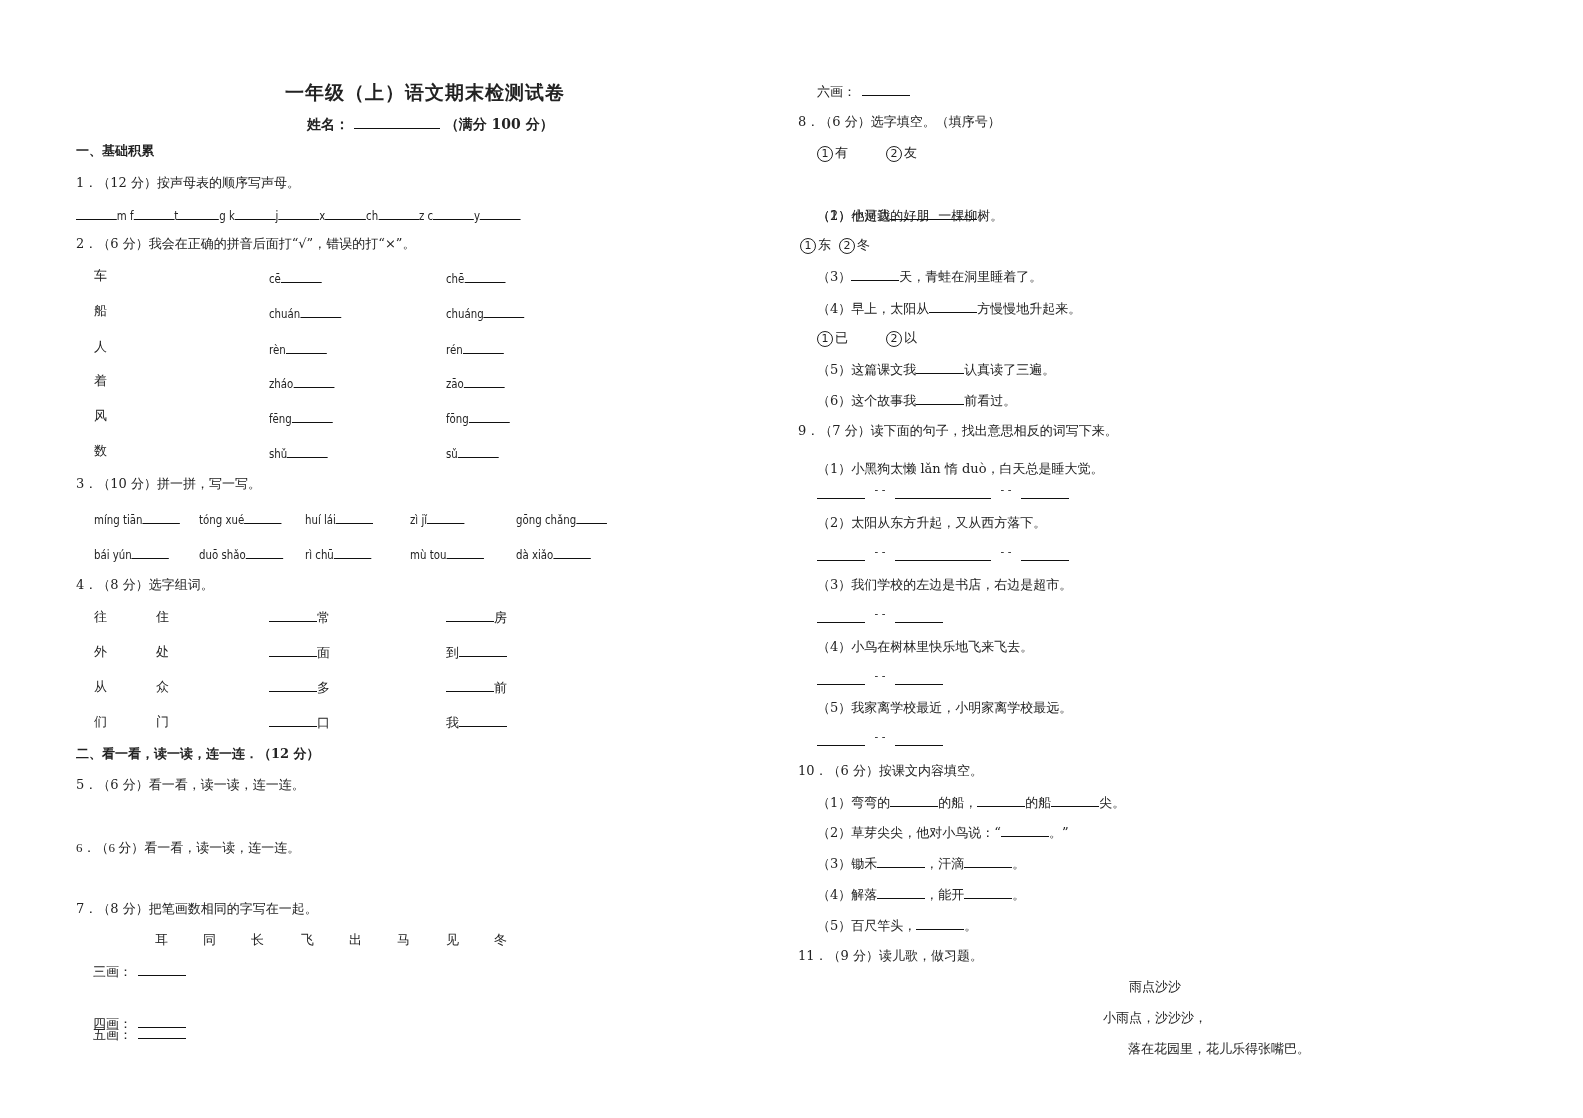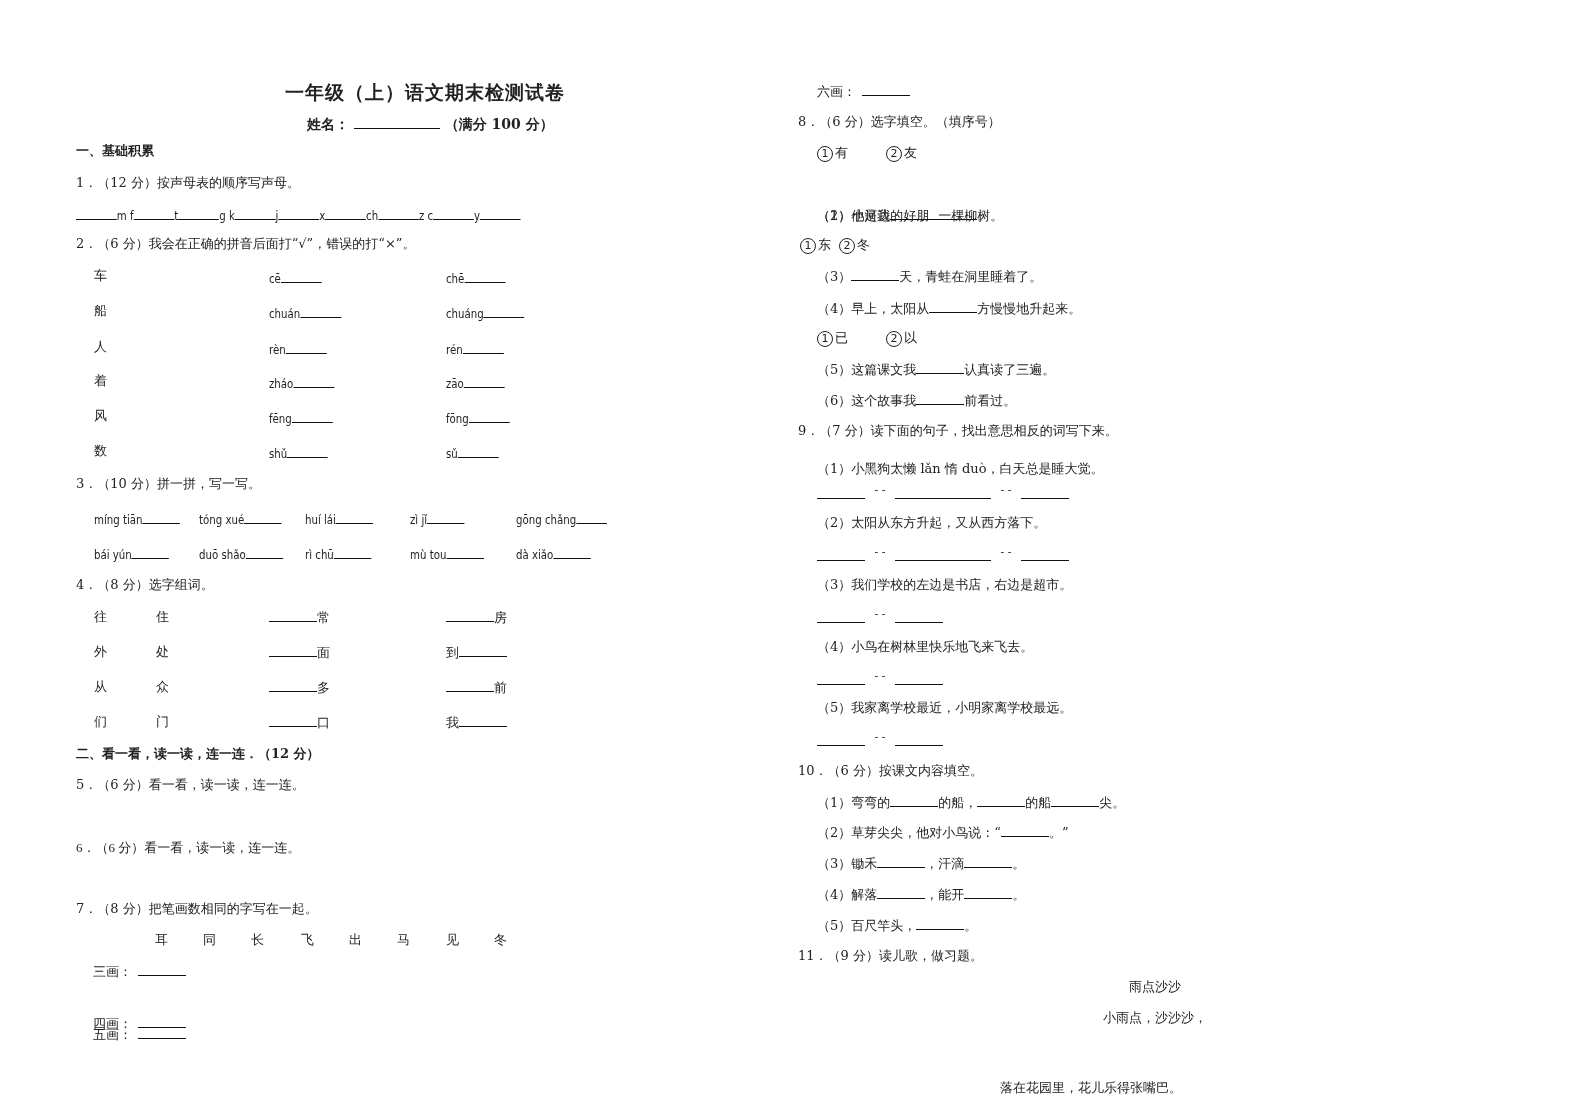--- a/index.html
+++ b/index.html
@@ -139,13 +139,13 @@
 <div class="abs" style="left:798px; top:763px;">10．（6 分）按课文内容填空。</div>
 <div class="abs" style="left:817px; top:794px;"><span>（1）弯弯的</span><span class="blank b48"></span><span>的船，</span><span class="blank b48"></span><span>的船</span><span class="blank b48"></span><span>尖。</span></div>
 <div class="abs" style="left:817px; top:824px;"><span>（2）草芽尖尖，他对小鸟说：“</span><span class="blank b48"></span><span>。”</span></div>
 <div class="abs" style="left:817px; top:855px;"><span>（3）锄禾</span><span class="blank b48"></span><span>，汗滴</span><span class="blank b48"></span><span>。</span></div>
 <div class="abs" style="left:817px; top:886px;"><span>（4）解落</span><span class="blank b48"></span><span>，能开</span><span class="blank b48"></span><span>。</span></div>
 <div class="abs" style="left:817px; top:917px;"><span>（5）百尺竿头，</span><span class="blank b48"></span><span>。</span></div>
 
 <div class="abs" style="left:798px; top:948px;">11．（9 分）读儿歌，做习题。</div>
 <div class="abs" style="left:1000px; width:310px; text-align:center; top:979px;">雨点沙沙</div>
 <div class="abs" style="left:1000px; width:310px; text-align:center; top:1010px;">小雨点，沙沙沙，</div>
-<div class="abs" style="left:1000px; width:310px; text-align:left; top:1080px;">落在花园里，花儿乐得张嘴巴。</div>
+<div class="abs" style="left:1000px; width:310px; text-align:right; top:1041px;">落在花园里，花儿乐得张嘴巴。</div>
 
 </body></html>

